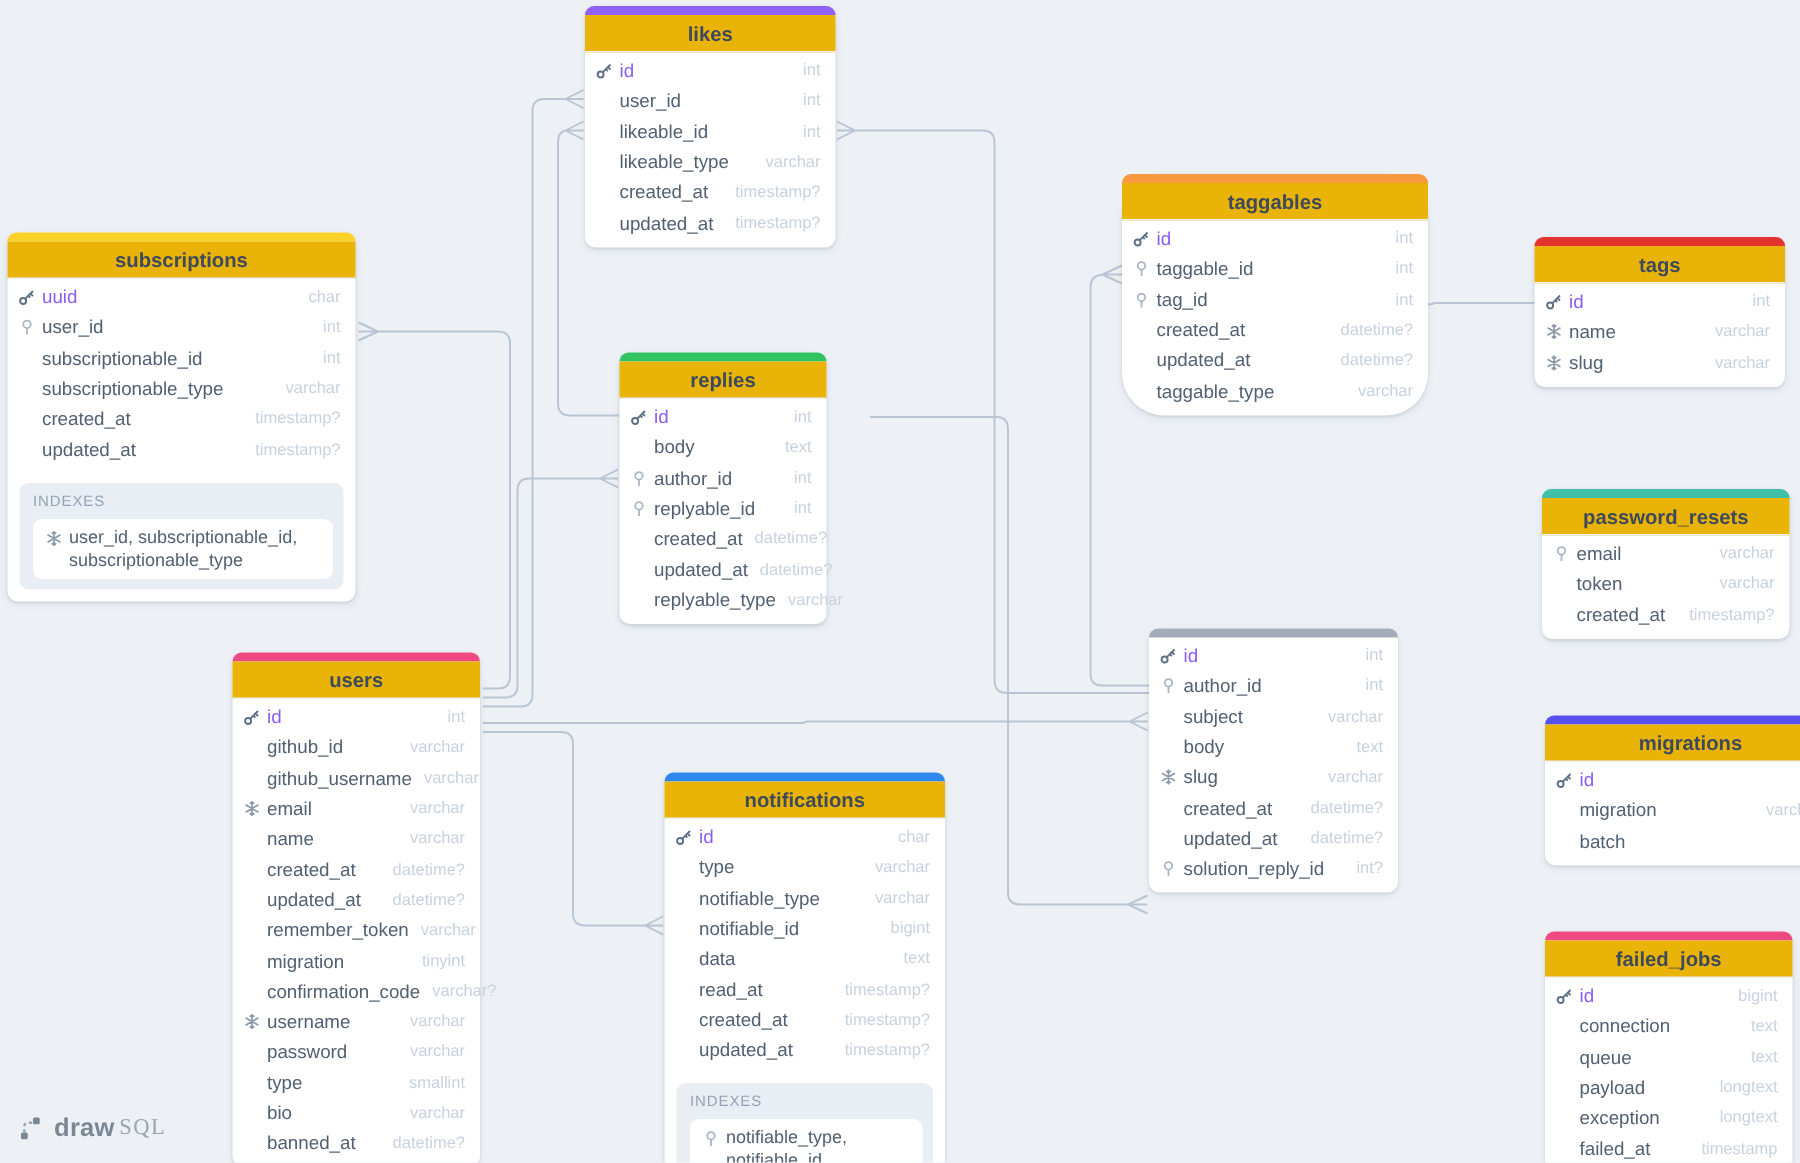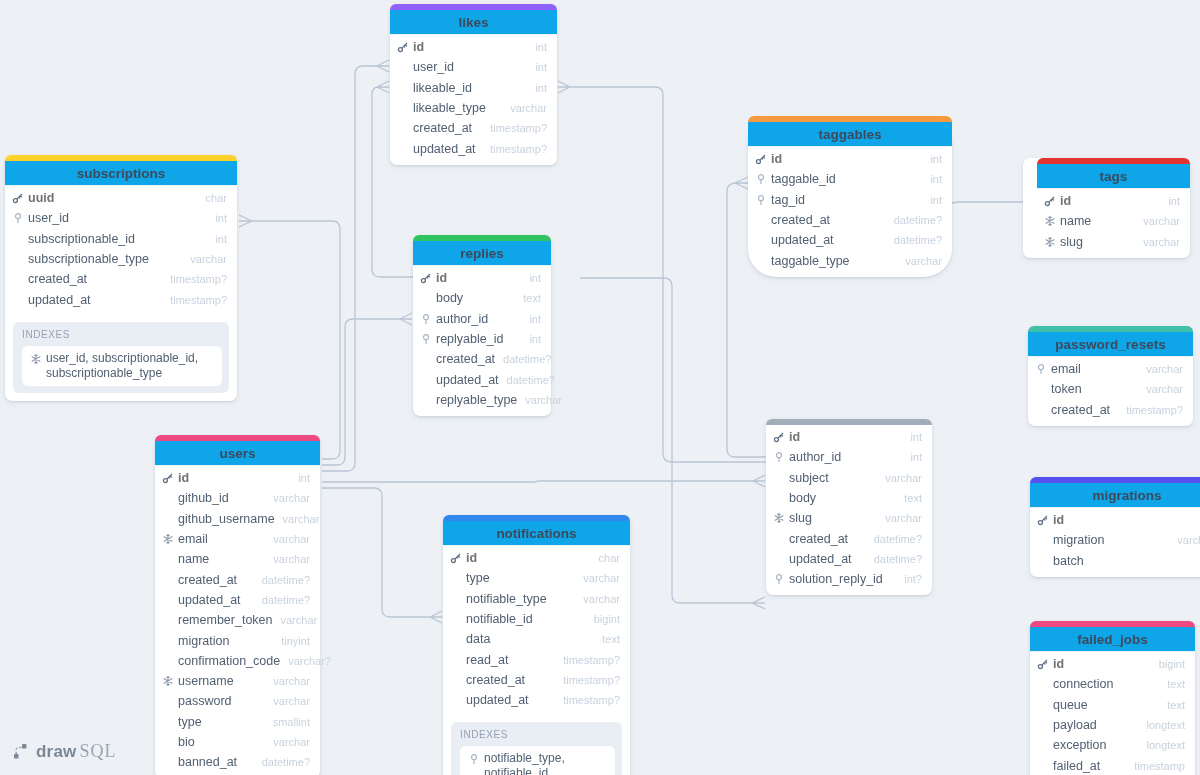--- a/index.html
+++ b/index.html
@@ -13,48 +13,48 @@
   .card {
     position:absolute; z-index:2;
     background:#fff;
     border-radius:7px;
     box-shadow:0 1px 2px rgba(40,60,90,.12), 0 2px 6px rgba(40,60,90,.08);
   }
   .card .strip { height:6px; border-radius:7px 7px 0 0; }
   .card .title {
     height:25px; line-height:25px; text-align:center;
     font-size:13.5px; font-weight:bold; color:#3d4a5c;
-    background:#0ea5e9; border-bottom:1px solid #eef1f5;
+    background:#eab308; border-bottom:1px solid #eef1f5;
   }
   .card .rows { padding:2px 0 6px 0; }
   .frow {
     height:20.3px; display:flex; align-items:center;
     padding:0 10px 0 7px; font-size:12.5px; color:#516072;
   }
   .frow .ficon { width:16px; flex:0 0 16px; display:flex; align-items:center; }
   .frow .fname { white-space:nowrap; }
-  .frow.pk .fname { font-weight:bold; color:#737373; }
+  .frow.pk .fname { font-weight:normal; color:#8b5cf6; }
   .frow .ftype {
     margin-left:auto; font-size:11px; color:#c8d2de; white-space:nowrap; padding-left:8px;
   }
   .idxpanel {
     margin:6px 8px 8px 8px; background:#e9eef5; border-radius:6px; padding:7px 7px 7px 9px;
   }
   .idxlabel { font-size:10px; color:#94a2b4; letter-spacing:.6px; margin-bottom:6px; }
   .idxbox {
     background:#fff; border-radius:6px; padding:5px 8px;
     display:flex; align-items:flex-start; font-size:12px; color:#516072; line-height:1.25;
   }
   .idxbox .ficon { width:16px; flex:0 0 16px; padding-top:2px; }
   #logo {
     position:absolute; left:13px; bottom:13px; z-index:3;
     display:flex; align-items:center; gap:6px;
   }
   #logo .draw { font-size:17px; font-weight:bold; color:#7b8794; letter-spacing:.2px; }
-  #logo .sql  { font-size:18px; font-family:"Liberation Serif", serif; color:#9aa5b1; letter-spacing:1px; margin-left:-3px; }
+  #logo .sql  { font-size:15px; font-family:"Liberation Serif", serif; color:#9aa5b1; letter-spacing:1px; margin-left:-3px; }
 </style>
 </head>
 <body>
 
 <svg id="wires" width="1200" height="775">
   <g stroke="#b9c5d4" stroke-width="1.3" fill="none">
 
     <path d="M252,221 H332 Q340,221 340,229 V451 Q340,459 332,459 H322"></path>
     <path d="M239,215 L252,221 M239,221 L252,221 M239,227 L252,221"></path>
 
@@ -469,21 +469,21 @@
           <span class="fname">updated_at</span>
           <span class="ftype">datetime?</span>
         </div>
         <div class="frow">
           <span class="ficon"></span>
           <span class="fname">taggable_type</span>
           <span class="ftype">varchar</span>
         </div>
       </div>
     </div>
-    <div class="card" style="left: 1023px; top: 158px; width: 167px; padding-left: 14px;">
+    <div class="card" style="left: 1023px; top: 158px; width: 167px;">
       <div class="strip" style="background: rgb(227, 52, 47);"></div>
       <div class="title">tags</div>
       <div class="rows">
         <div class="frow pk">
           <span class="ficon">
             <svg width="12" height="12" viewBox="0 0 12 12">
               <g stroke="#5f7084" stroke-width="1.3" fill="none">
                 <circle cx="3.4" cy="8.6" r="2"></circle>
                 <path d="M4.9 7.1 L10 2 M8.3 3.7 L10 5.4 M6.9 5.1 L8.2 6.4"></path>
               </g>

